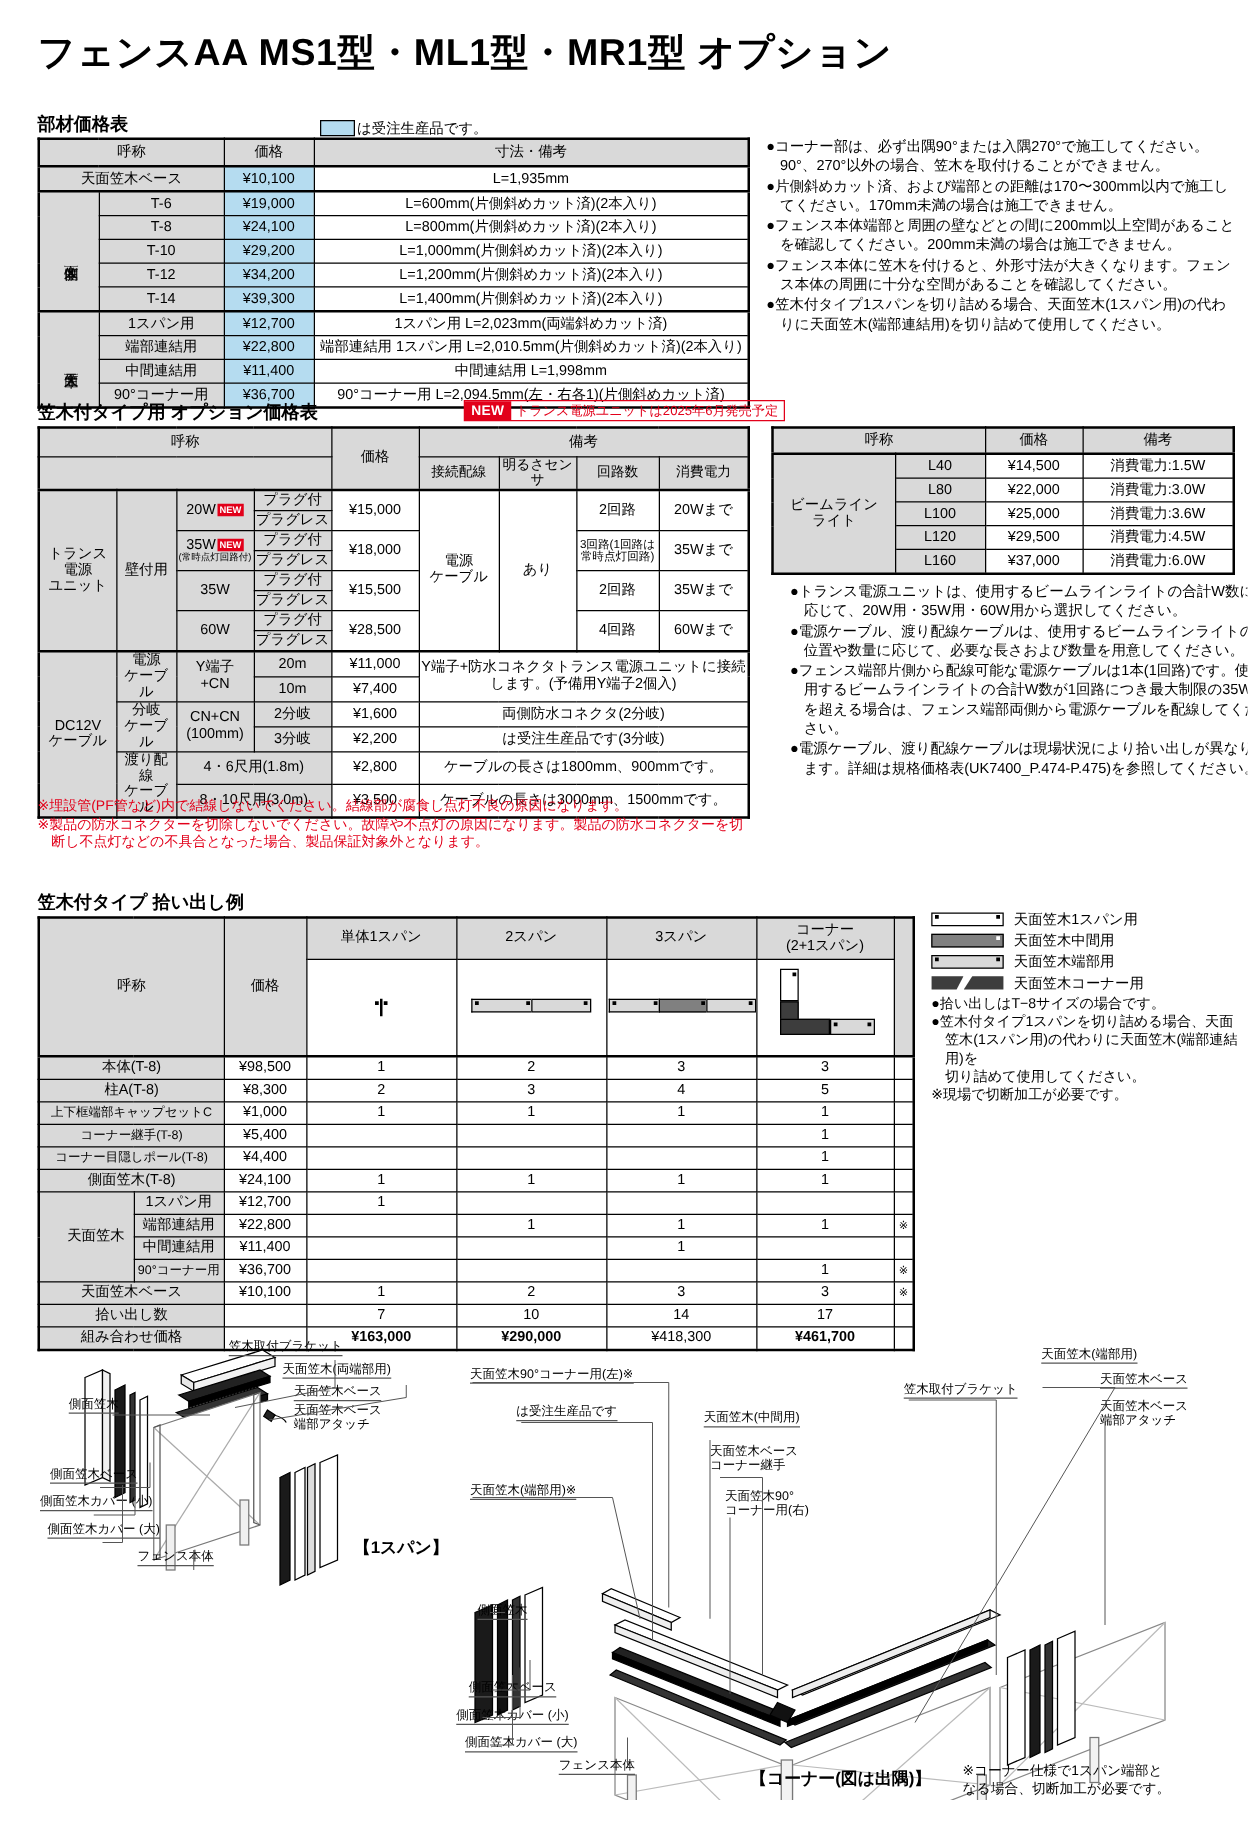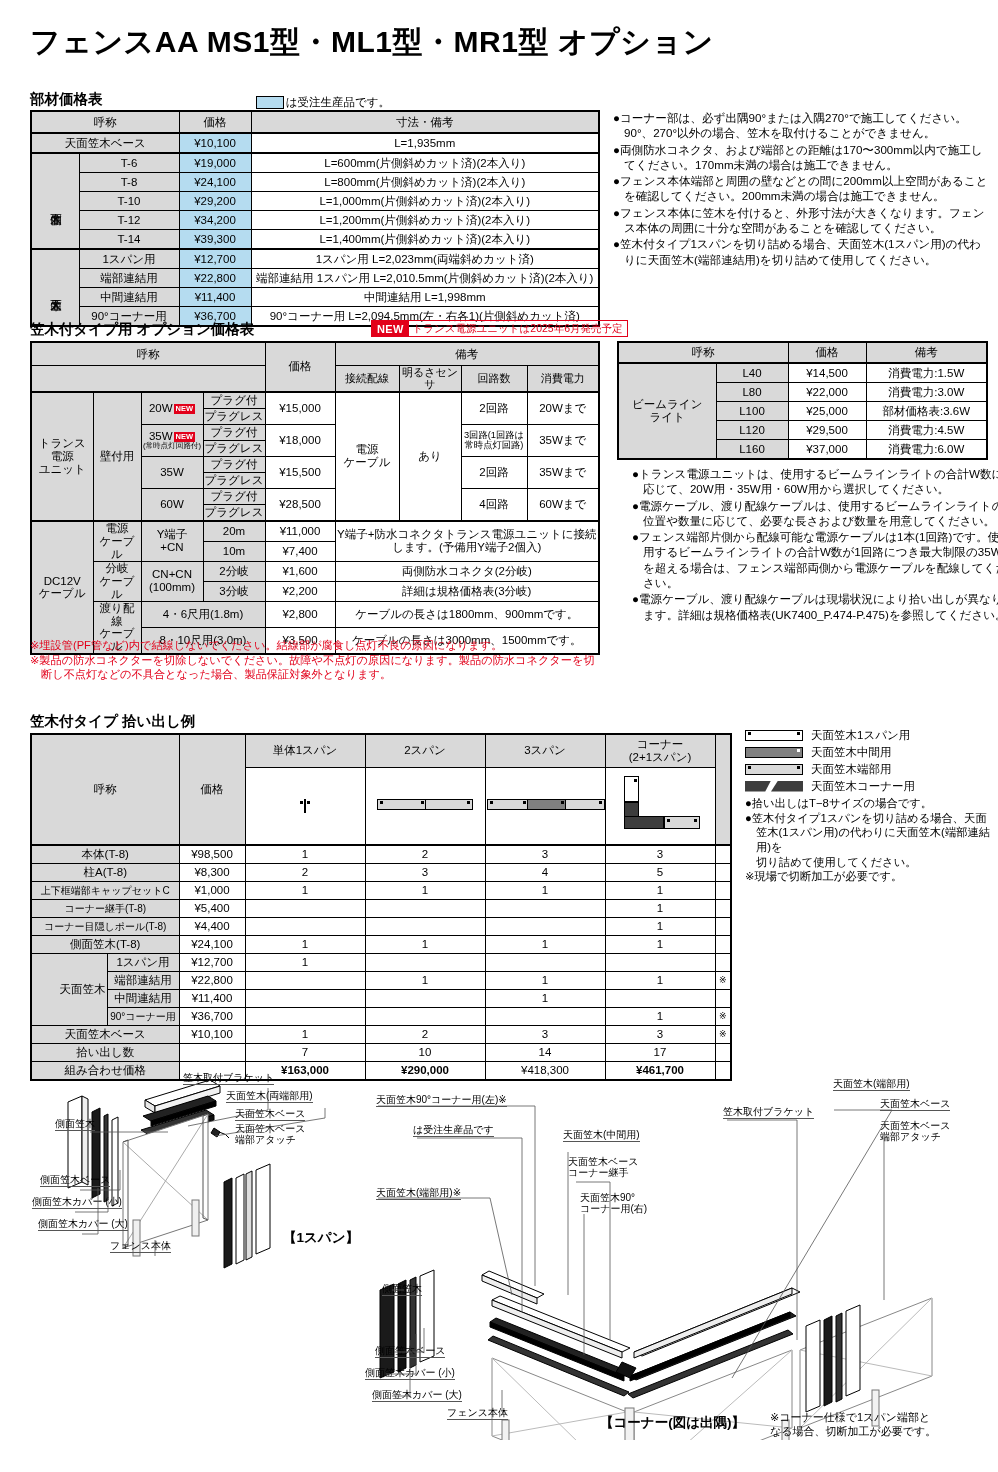--- a/index.html
+++ b/index.html
@@ -184,21 +184,21 @@
         <tr>
           <td class="hd-l" style="height:18px">90°コーナー用</td>
           <td class="blue">¥36,700</td>
           <td>90°コーナー用 L=2,094.5mm(左・右各1)(片側斜めカット済)</td>
         </tr>
       </tbody>
     </table>
 
   <div class="bullets" id="top-notes" style="left:613px;top:110px;width:375px;">
       <p>●コーナー部は、必ず出隅90°または入隅270°で施工してください。90°、270°以外の場合、笠木を取付けることができません。</p>
-      <p>●両側防水コネクタ、および端部との距離は170〜300mm以内で施工してください。170mm未満の場合は施工できません。</p>
+      <p>●片側斜めカット済、および端部との距離は170〜300mm以内で施工してください。170mm未満の場合は施工できません。</p>
       <p>●フェンス本体端部と周囲の壁などとの間に200mm以上空間があることを確認してください。200mm未満の場合は施工できません。</p>
       <p>●フェンス本体に笠木を付けると、外形寸法が大きくなります。フェンス本体の周囲に十分な空間があることを確認してください。</p>
       <p>●笠木付タイプ1スパンを切り詰める場合、天面笠木(1スパン用)の代わりに天面笠木(端部連結用)を切り詰めて使用してください。</p>
     </div>
 
   <div class="sec-head" style="left:30px;top:320px;">笠木付タイプ用 オプション価格表</div>
 
   <div class="newflag" style="left:371px;top:320px;">
     <span class="nb">NEW</span>
     <span class="nt">トランス電源ユニットは2025年6月発売予定</span>
@@ -288,21 +288,21 @@
         <tr>
           <td class="hd-l" rowspan="2">分岐<br>ケーブル</td>
           <td class="hd-l" rowspan="2">CN+CN<br>(100mm)</td>
           <td class="hd-l" style="height:19px">2分岐</td>
           <td class="bold-price">¥1,600</td>
           <td colspan="4">両側防水コネクタ(2分岐)</td>
         </tr>
         <tr>
           <td class="hd-l" style="height:19px">3分岐</td>
           <td class="bold-price">¥2,200</td>
-          <td colspan="4">詳細は規格価格表(3分岐)</td>
+          <td colspan="4">は受注生産品です(3分岐)</td>
         </tr>
         <tr>
           <td class="hd-l" rowspan="2">渡り配線<br>ケーブル</td>
           <td class="hd-l" colspan="2" style="height:19px">4・6尺用(1.8m)</td>
           <td class="bold-price">¥2,800</td>
           <td colspan="4">ケーブルの長さは1800mm、900mmです。</td>
         </tr>
         <tr>
           <td class="hd-l" colspan="2" style="height:19px">8・10尺用(3.0m)</td>
           <td class="bold-price">¥3,500</td>
@@ -336,21 +336,21 @@
           <td>消費電力:1.5W</td>
         </tr>
         <tr>
           <td class="hd-l" style="height:18px">L80</td>
           <td class="bold-price">¥22,000</td>
           <td>消費電力:3.0W</td>
         </tr>
         <tr>
           <td class="hd-l" style="height:18px">L100</td>
           <td class="bold-price">¥25,000</td>
-          <td>部材価格表:3.6W</td>
+          <td>消費電力:3.6W</td>
         </tr>
         <tr>
           <td class="hd-l" style="height:18px">L120</td>
           <td class="bold-price">¥29,500</td>
           <td>消費電力:4.5W</td>
         </tr>
         <tr>
           <td class="hd-l" style="height:18px">L160</td>
           <td class="bold-price">¥37,000</td>
           <td>消費電力:6.0W</td>
@@ -466,21 +466,21 @@
         <tr>
           <td class="hd-l" colspan="2" style="height:17px;font-size:11.5px">側面笠木(T-8)</td>
           <td class="bold-price">¥24,100</td>
           <td style="">1</td>
           <td style="">1</td>
           <td style="">1</td>
           <td style="">1</td>
           <td style="font-size:9px"></td>
         </tr>
         <tr>
-          <td class="hd-l" rowspan="4" style="text-align:right;padding-left:16px">天面笠木</td>
+          <td class="hd-l" rowspan="4" style="text-align:center;padding-left:16px">天面笠木</td>
           <td class="hd-l" style="height:17px;font-size:11.5px">1スパン用</td>
           <td class="bold-price">¥12,700</td>
           <td>1</td>
           <td></td>
           <td></td>
           <td></td>
           <td style="font-size:9px"></td>
         </tr>
         <tr>
           <td class="hd-l" style="height:17px;font-size:11.5px">端部連結用</td>

